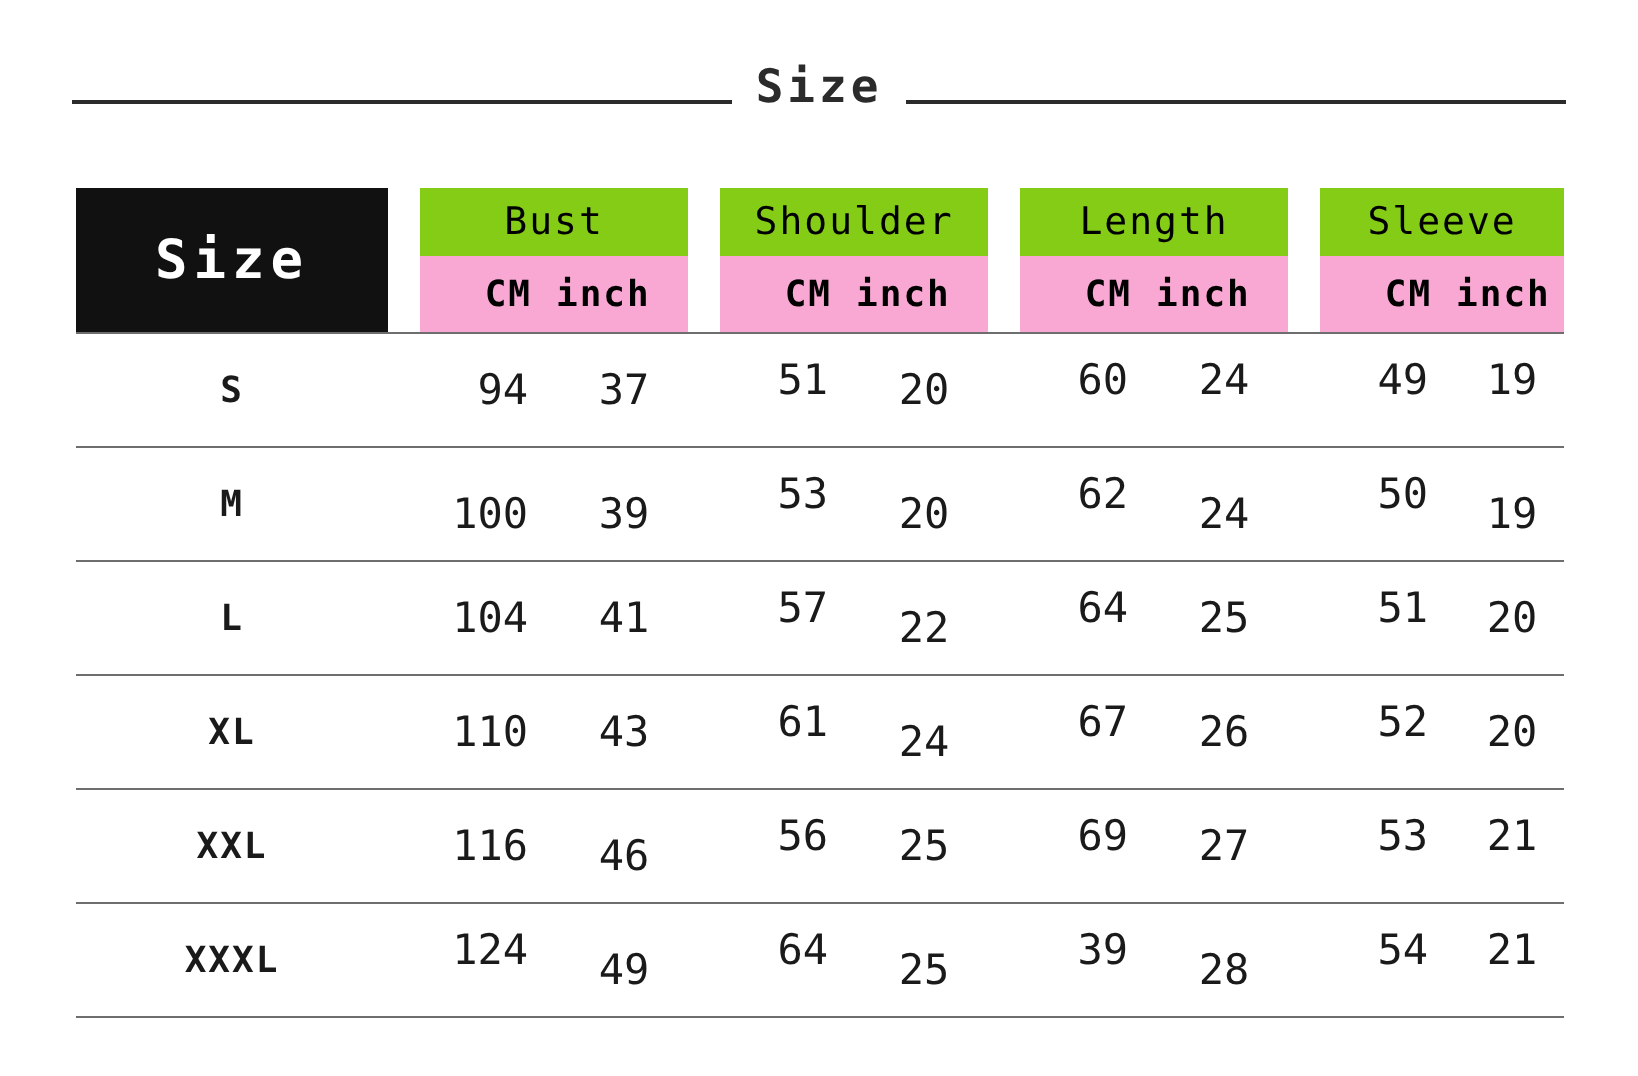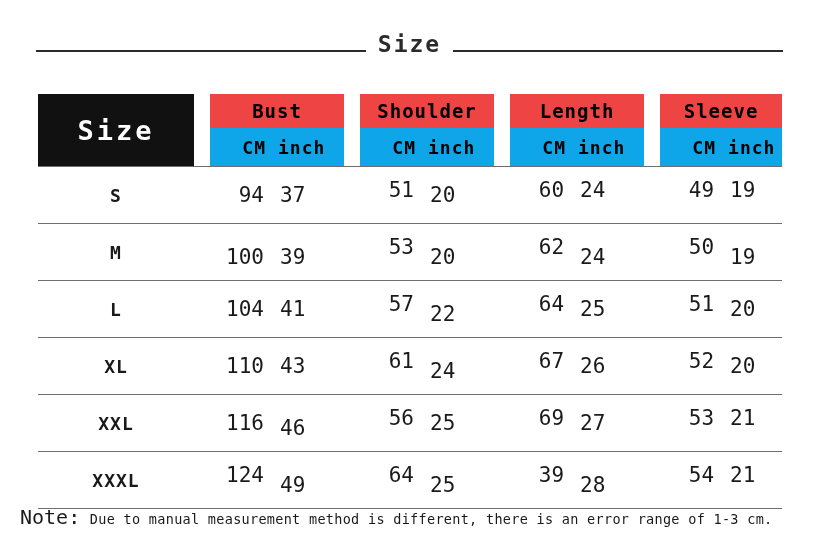--- a/index.html
+++ b/index.html
@@ -84,31 +84,31 @@
     color: #ffffff;
     font-size: 27px;
     font-weight: 700;
     letter-spacing: 3px;
     text-align: center;
     vertical-align: middle;
     width: 156px;
     height: 72px;
   }
   .hdr-group {
-    background: #ef4444;
+    background: #84cc16;
     color: #000000;
     font-size: 19px;
-    font-weight: 700;
+    font-weight: 400;
     letter-spacing: 1px;
     text-align: center;
     height: 34px;
     vertical-align: middle;
   }
   .hdr-unit {
-    background: #0ea5e9;
+    background: #f9a8d4;
     color: #000000;
     font-size: 18px;
     font-weight: 700;
     letter-spacing: 1px;
     text-align: center;
     height: 38px;
     vertical-align: middle;
   }
   .gap-col { width: 16px; background: #ffffff; }
 
@@ -127,21 +127,21 @@
     font-size: 18px;
     font-weight: 700;
     letter-spacing: 1px;
   }
   td.val {
     font-size: 21px;
     text-align: center;
     color: #1a1a1a;
   }
   td.val.cm { text-align: right; padding-right: 8px; }
-  td.val.inch { text-align: left; padding-left: 8px; }
+  td.val.inch { text-align: center; padding-left: 8px; }
   
   .nudge-up { position: relative; top: -5px; }
   .nudge-dn { position: relative; top: 5px; }
 
   
   .note {
     position: absolute;
     left: 20px;
     top: 505px;
     width: 790px;
@@ -305,18 +305,14 @@
         <td class="val cm nudge-up">39</td>
         <td class="val inch nudge-dn">28</td>
         <td class="gap-col"></td>
         <td class="val cm nudge-up">54</td>
         <td class="val inch nudge-up">21</td>
       </tr>
     </tbody>
       </table>
   </div>
 
-  <div class="note">
-    <span class="note-label">Note:</span>
-    <span class="note-text">Due to manual measurement method is different, there is an error range of 1-3 cm.</span>
-  </div>
 
 </div>
 
 </body></html>

